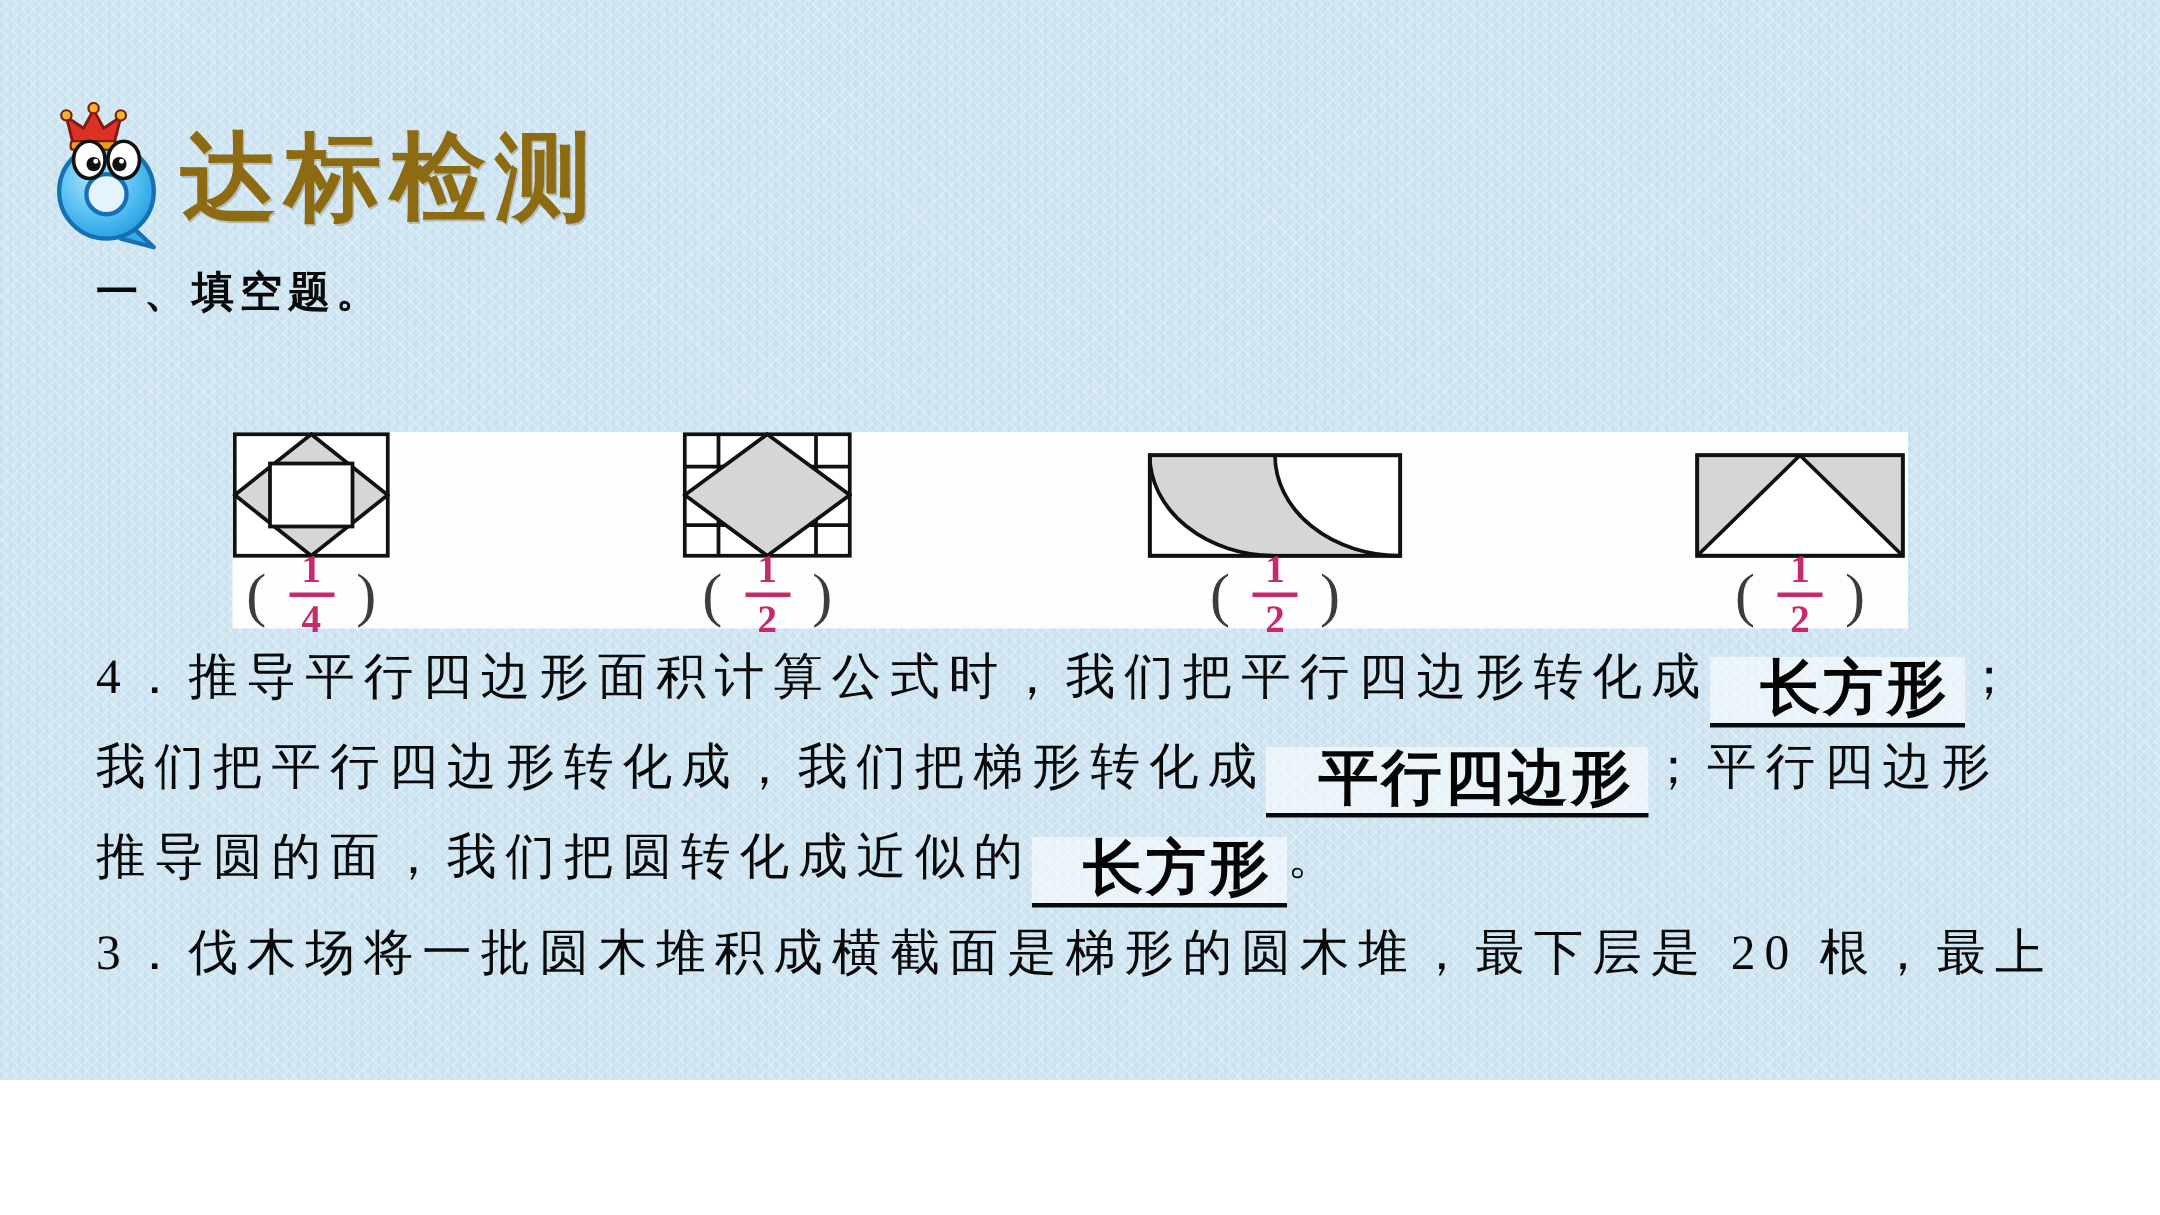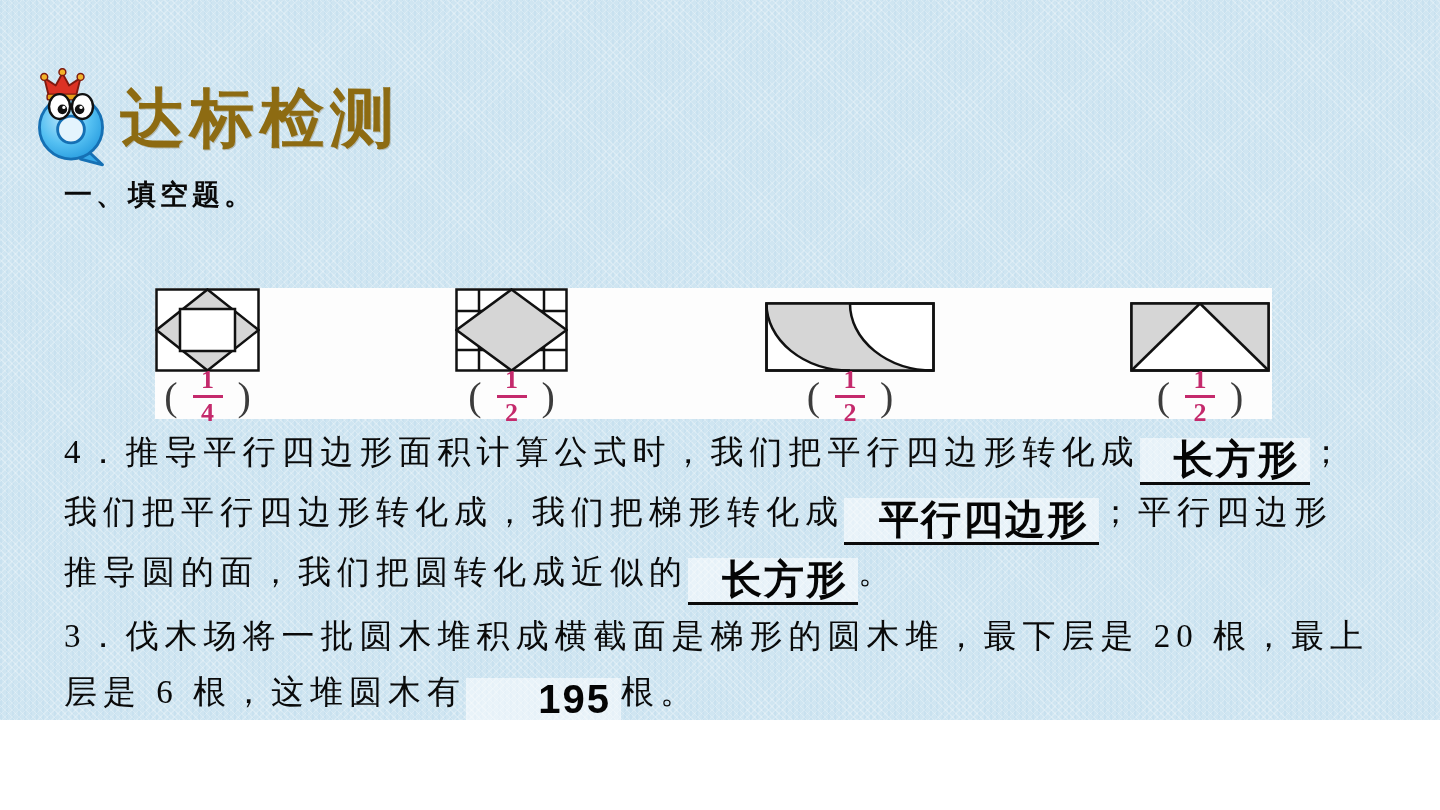--- a/index.html
+++ b/index.html
@@ -164,17 +164,14 @@
     <span>4．推导平行四边形面积计算公式时，我们把平行四边形转化成</span><span class="blank bw160">长方形</span><span>；</span>
   </div>
   <div class="bline" style="top:488px;">
     <span>我们把平行四边形转化成，我们把梯形转化成</span><span class="blank bw245">平行四边形</span><span>；平行四边形</span>
   </div>
   <div class="bline" style="top:548px;">
     <span>推导圆的面，我们把圆转化成近似的</span><span class="blank bw160">长方形</span><span>。</span>
   </div>
 
   <div class="bline" style="top:596px;margin-top:16px;">3．伐木场将一批圆木堆积成横截面是梯形的圆木堆，最下层是 20 根，最上</div>
-  <div class="bline" style="top:668px;">
-    <span>层是 6 根，这堆圆木有</span><span class="blank bw150">195</span><span>根。</span>
-  </div>
 
 </div>
 
 </body></html>

